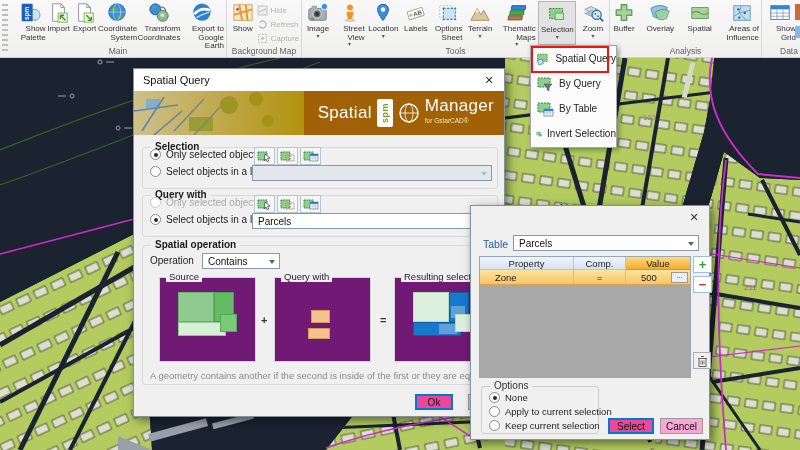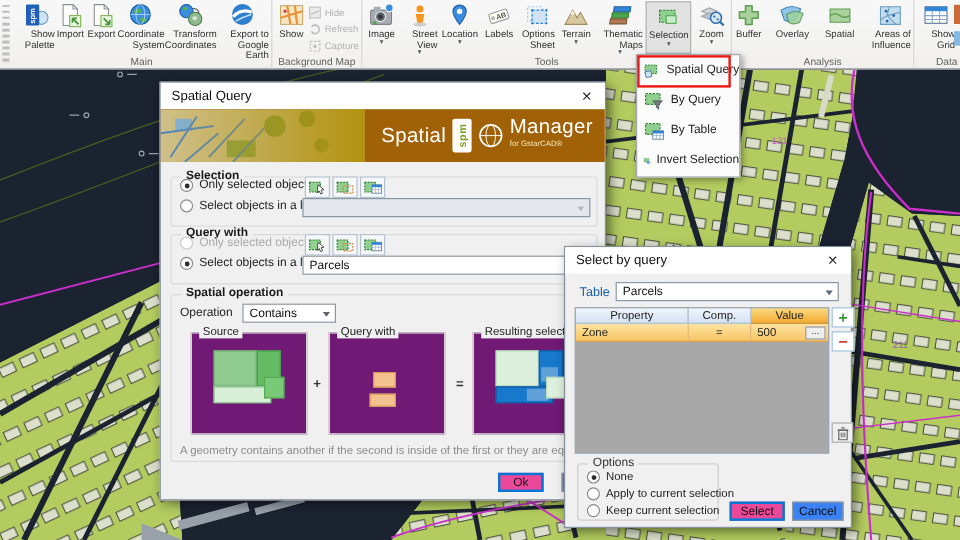--- a/index.html
+++ b/index.html
@@ -50,31 +50,31 @@
   .dd { position:absolute; background:#fff; border:1px solid #8a98a6; height:16px; display:flex; align-items:center; padding:0 5px; font-size:10px; color:#111; }
   .dd.dis { background:#e4e8ec; }
   .chev { position:absolute; right:4px; top:6px; width:0; height:0; border-left:3.5px solid transparent; border-right:3.5px solid transparent; border-top:4px solid #5a6672; }
   .dd.dis .chev { border-top-color:#b3bcc6; }
   .mbtn { width:21px; height:18px; border:1px solid #b6c4d2; background:#f6f8fa; display:flex; align-items:center; justify-content:center; }
   .panel { position:absolute; width:97px; height:85px; border:1px solid #d4d4d4; background:#701a75; }
   .plabel { position:absolute; top:-7px; left:6px; background:#f0f0f0; font-size:9.5px; color:#222; padding:0 3px; white-space:nowrap; }
   .shape { position:absolute; }
   .opsym { position:absolute; font-size:11px; font-weight:bold; color:#333; }
   .desc { position:absolute; font-size:9.5px; color:#8b8b8b; white-space:nowrap; overflow:hidden; }
-  .btn { position:absolute; background:#3b82f6; border:1px solid #9a9a9a; font-size:10px; color:#111; display:flex; align-items:center; justify-content:center; }
+  .btn { position:absolute; background:#f9a8d4; border:1px solid #9a9a9a; font-size:10px; color:#111; display:flex; align-items:center; justify-content:center; }
   .btn.focus { border:2px solid #0078d7; background:#ec4899; }
 
   
   .tbl-label { position:absolute; font-size:10.5px; color:#1a5fa8; }
   .grid { position:absolute; border:1px solid #9aa8b6; background:#a8a8a8; }
   .ghead { display:flex; height:13px; }
   .gh { background:linear-gradient(#f0f5fb,#d3e2f2); border-right:1px solid #b5c6d8; border-bottom:1px solid #b5c6d8; font-size:9.5px; color:#222; display:flex; align-items:center; justify-content:center; }
   .gh.orange { background:linear-gradient(#fbd97f,#f2ab32); border-color:#d9952e; }
   .grow { display:flex; height:15px; background:linear-gradient(#fde3a2,#f8c563); border-bottom:1px solid #e0a24a; position:relative; }
-  .gc { font-size:9.5px; color:#222; display:flex; align-items:center; padding-left:5px; border-right:1px solid #e7b873; }
+  .gc { font-size:9.5px; color:#222; display:flex; align-items:center; padding-left:15px; border-right:1px solid #e7b873; }
   .more { position:absolute; right:2px; top:2px; width:17px; height:11px; background:#eee; border:1px solid #9a9a9a; font-size:8px; line-height:6px; text-align:center; color:#333; }
   .sqbtn { position:absolute; width:19px; height:17px; background:#fff; border:1px solid #9fc0da; display:flex; align-items:center; justify-content:center; font-weight:bold; font-size:13px; }
   .plusb { color:#2f9e33; }
   .minusb { color:#d32f20; }
   .trashb { position:absolute; width:18px; height:17px; background:#f0f0f0; border:1px solid #adadad; display:flex; align-items:center; justify-content:center; }
 
   
   .banner { position:absolute; left:0; top:22px; width:370px; height:44px; background:#a16207; overflow:hidden; }
   .bfade { position:absolute; left:0; top:0; width:170px; height:44px;
     background:linear-gradient(90deg, rgba(177,146,14,0) 0%, rgba(177,146,14,.55) 55%, #b1920e 100%); }
@@ -627,21 +627,20 @@
     <span class="shape" style="left:60px;top:36px;width:17px;height:18px;background:#ddefdd;border:1px solid #b8dcb8;"></span>
   </div>
 
   <div class="desc" style="left:16px;top:301px;width:344px;">A geometry contains another if the second is inside of the first or they are equals. It is the inverse of 'Within'.</div>
 
   <div class="btn focus" style="left:281px;top:325px;width:38px;height:16px;">Ok</div>
   <div class="btn" style="left:334px;top:325px;width:37px;height:16px;">Cancel</div>
 </div>
 
 <div class="dlg" style="left:470px;top:205px;width:240px;height:235px;z-index:40;">
-  <div class="dtitle">Select by query</div>
   <div class="dclose">✕</div>
 
   <div class="tbl-label" style="left:12px;top:32px;">Table</div>
   <div class="dd" style="left:42px;top:29px;width:186px;">
     <span>Parcels</span>
     <span class="chev"></span>
   </div>
 
   <div class="grid" style="left:8px;top:50px;width:212px;height:122px;">
     <div class="ghead">

